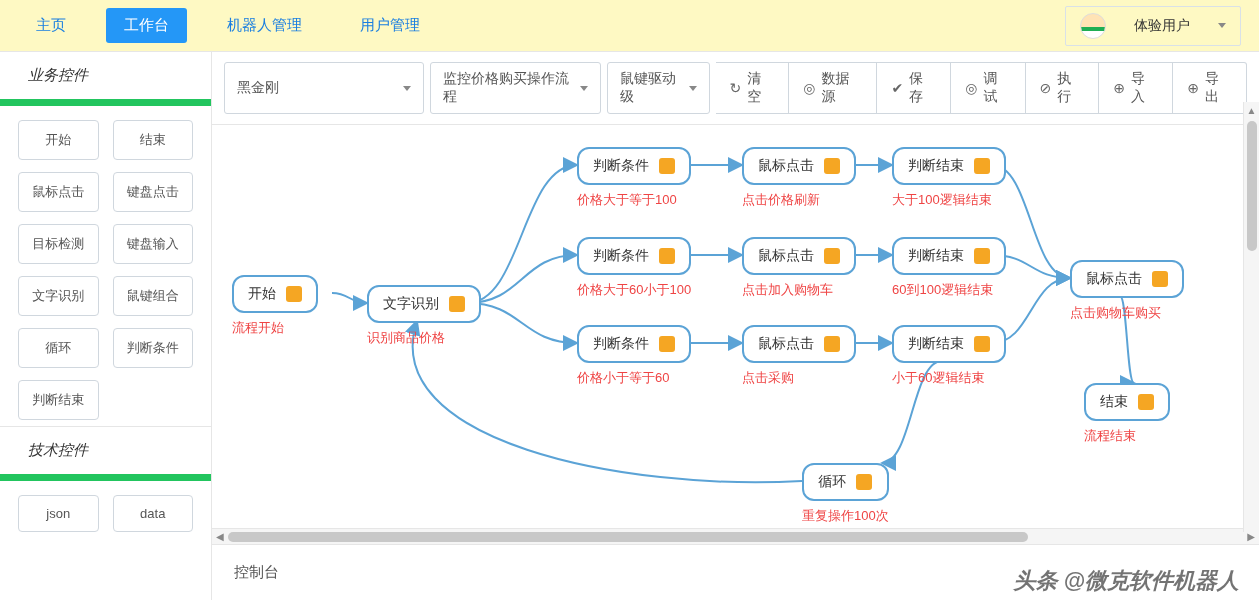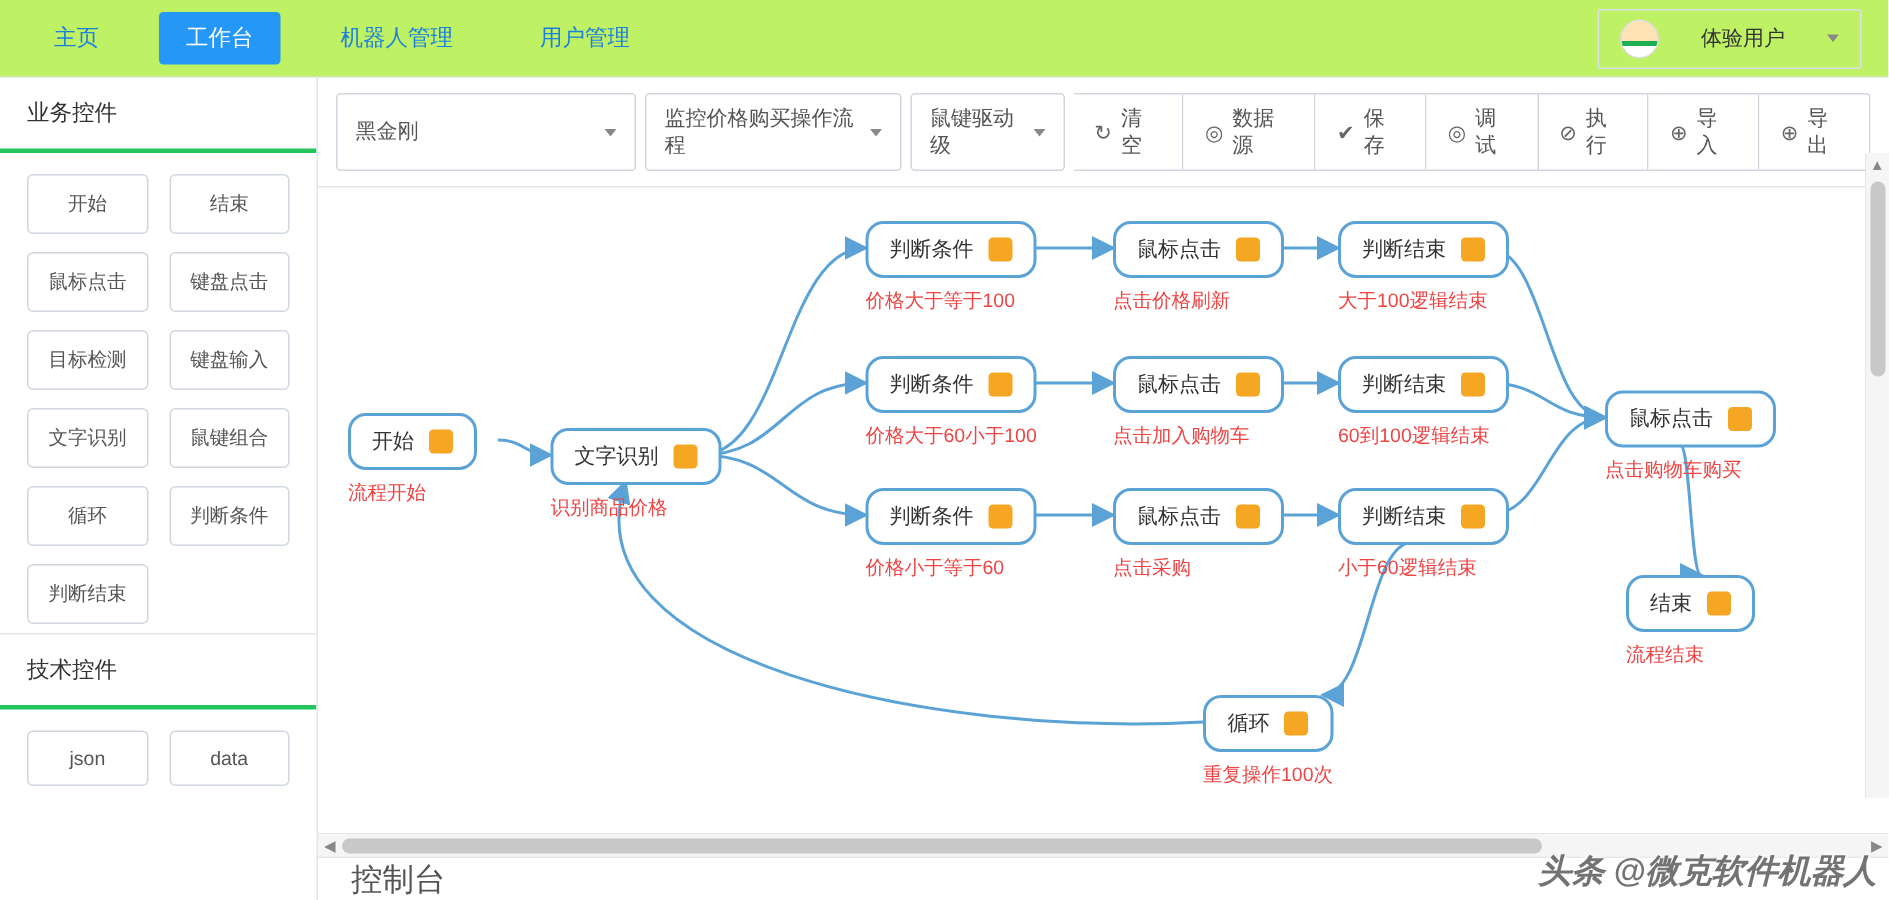--- a/index.html
+++ b/index.html
@@ -1,31 +1,31 @@
 <!DOCTYPE html>
 <html><head>
   <meta charset="utf-8">
   <style>
     * { margin:0; padding:0; box-sizing:border-box; font-family:"Microsoft Yahei","Helvetica Neue",Arial,sans-serif; }
     body { width:1259px; height:600px; background:#fff; color:#333; font-size:14px; overflow:hidden; position:relative; }
 
     
-    .topnav { height:52px; background:#bef264; border-bottom:1px solid #e6e6e6; display:flex; align-items:center; padding:0 18px; justify-content:space-between; }
+    .topnav { height:52px; background:#fef9c3; border-bottom:1px solid #e6e6e6; display:flex; align-items:center; padding:0 18px; justify-content:space-between; }
     .topnav-left { display:flex; align-items:center; gap:22px; }
     .topnav-item { padding:8px 18px; color:#1b7fe0; cursor:pointer; font-size:15px; }
     .topnav-item.active { background:#2497f7; color:#fff; border-radius:3px; }
     .user-box { display:flex; align-items:center; gap:28px; border:1px solid #d9e1e8; padding:6px 14px; border-radius:2px; cursor:pointer; }
     .avatar { width:26px; height:26px; border-radius:50%; background:linear-gradient(#ffe3b5 0 55%,#1fae54 55% 70%,#fff 70%); border:1px solid #ddd; }
     .chev { width:0; height:0; border-left:4px solid transparent; border-right:4px solid transparent; border-top:5px solid #888; }
 
     .main { display:flex; height:548px; }
 
     
     .sidebar { width:212px; border-right:1px solid #e6e6e6; overflow-y:auto; }
-    .sb-header { padding:14px 18px; font-size:15px; border-bottom:3px solid #22c55e; }
+    .sb-header { padding:14px 28px; font-size:15px; border-bottom:7px solid #22c55e;font-style:italic; }
     .sb-grid { padding:14px 18px 6px; display:grid; grid-template-columns:1fr 1fr; gap:12px 14px; }
     .sb-node { border:1px solid #d0d7de; border-radius:4px; padding:10px 0; text-align:center; font-size:13px; cursor:grab; color:#555; background:#fff; }
     .sb-header.second { border-top:1px solid #e6e6e6; }
 
     
     .center { flex:1; display:flex; flex-direction:column; }
     .toolbar { display:flex; align-items:stretch; border-bottom:1px solid #e6e6e6; padding:10px 12px; gap:0; background:#fff; }
     .sel { border:1px solid #d0d7de; padding:7px 12px; display:flex; align-items:center; justify-content:space-between; min-width:200px; font-size:14px; color:#555; cursor:pointer; margin-right:6px; border-radius:3px; }
     .sel.small { min-width:160px; }
     .sel.smaller { min-width:100px; }
@@ -35,23 +35,23 @@
     .tb-icon { display:inline-flex; color:#666; }
 
     .canvas { flex:1; position:relative; background:#fff; overflow:auto; }
     svg.wires { position:absolute; top:0; left:0; width:1050px; height:460px; pointer-events:none; }
 
     .fnode { position:absolute; }
     .fbox { border:2px solid #5ba3d6; border-radius:12px; background:#fff; padding:8px 14px; display:flex; align-items:center; gap:10px; cursor:pointer; min-width:80px; justify-content:center; }
     .fbox .sq { width:16px; height:16px; background:#f5a623; border-radius:3px; }
     .flabel { font-size:13px; color:#ef4444; margin-top:6px; text-align:left; white-space:nowrap; }
 
-    .console { border-top:1px solid #e6e6e6; padding:0 22px; font-size:21px; color:#555; }
-
-    .watermark { position:absolute; right:8px; bottom:4px; font-size:22px; font-style:italic; font-weight:600; color:rgba(0,0,0,.55); text-shadow:0 0 4px #fff,0 0 4px #fff; pointer-events:none; }
+    .console { border-top:1px solid #e6e6e6; padding:18px 22px; font-size:15px; color:#555; }
+
+    .watermark { position:absolute; right:20px; bottom:4px; font-size:22px; font-style:italic; font-weight:600; color:rgba(0,0,0,.55); text-shadow:0 0 4px #fff,0 0 4px #fff; pointer-events:none; }
     .scrollbar-r { position:absolute; right:0; top:102px; width:16px; height:430px; background:#f5f5f5; border-left:1px solid #e6e6e6; }
     .scrollbar-r .thumb { width:10px; margin:2px auto 0; height:130px; background:#c8c8c8; border-radius:5px; }
     .scrollbar-r .arr { text-align:center; font-size:10px; color:#888; padding:3px 0;}
     .scrollbar-b { height:16px; background:#f5f5f5; border-top:1px solid #e6e6e6; display:flex; align-items:center; }
     .scrollbar-b .arr { padding:0 4px; font-size:10px; color:#888;}
     .scrollbar-b .track { flex:1; height:10px; position:relative; }
     .scrollbar-b .thumb { position:absolute; left:0; width:800px; height:10px; background:#c8c8c8; border-radius:5px; }
   </style>
 </head>
 <body>

